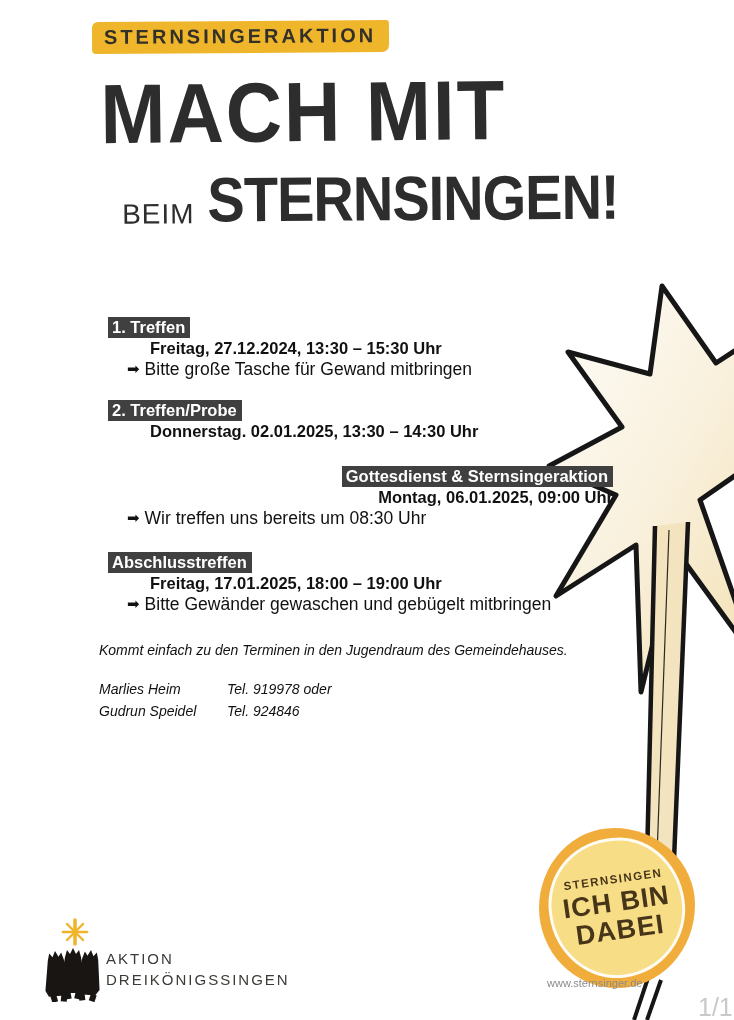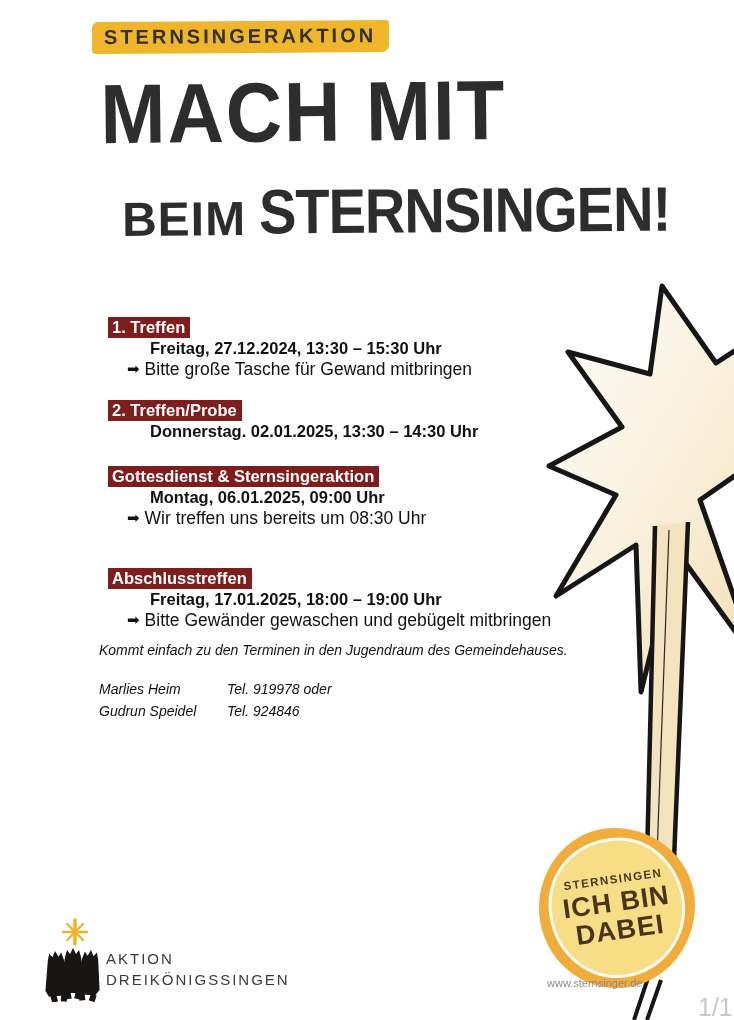--- a/index.html
+++ b/index.html
@@ -15,33 +15,33 @@
     padding:4px 13px 5px 12px;border-radius:6px 3px 7px 4px;
     transform:rotate(-.4deg);
   }
   
   .title{position:absolute;left:100px;top:72px;color:#2d2d2d;}
   .title-l1{
     font-size:78px;font-weight:bold;letter-spacing:2px;line-height:1;
     transform:rotate(-.6deg) scaleY(1.08);transform-origin:left top;
   }
   .title-l2{display:flex;align-items:baseline;gap:13px;margin:20px 0 0 22px;transform:rotate(-.4deg);}
-  .title-beim{font-size:48px;font-weight:bold;letter-spacing:1px;margin-top:20px;}
+  .title-beim{font-size:28px;font-weight:normal;letter-spacing:1px;margin-top:20px;}
   .title-main{font-size:56px;font-weight:bold;letter-spacing:-1px;transform:scaleY(1.12);transform-origin:left bottom;}
   
   .schedule{position:absolute;left:108px;top:317px;width:505px;z-index:3;}
   .sec{margin:0;}
   .sec-h{
-    display:inline-block;background:#7f1d1d;color:#fff;
+    display:inline-block;background:#404040;color:#fff;
     font-weight:bold;font-size:16.5px;line-height:18px;padding:1px 5px 2px 4px;
   }
   .sec .date{font-weight:bold;font-size:16.5px;line-height:21px;margin-left:42px;}
   .sec .note{display:flex;align-items:baseline;gap:5px;font-size:17.5px;line-height:21px;margin-left:19px;}
   .arrow{font-size:15px;position:relative;top:-1px;}
-  .mb-a{margin-bottom:20px;}.mb-b{margin-bottom:24px;}.mb-c{margin-bottom:39px;}
+  .mb-a{margin-bottom:20px;}.mb-b{margin-bottom:24px;}.mb-c{margin-bottom:23px;text-align:right;}
   
   .bodytext{position:absolute;left:99px;top:639px;width:488px;font-size:14px;line-height:22px;z-index:3;font-style:italic;}
   .p1{margin:0 0 18px 0;}
   .p2{margin:0 0 26px 0;}
   .contact{display:flex;line-height:21.5px;}
   .contact .cname{width:128px;flex:none;}
   
   .star-wand{position:absolute;left:530px;top:258px;z-index:1;}
   
   .sticker{

